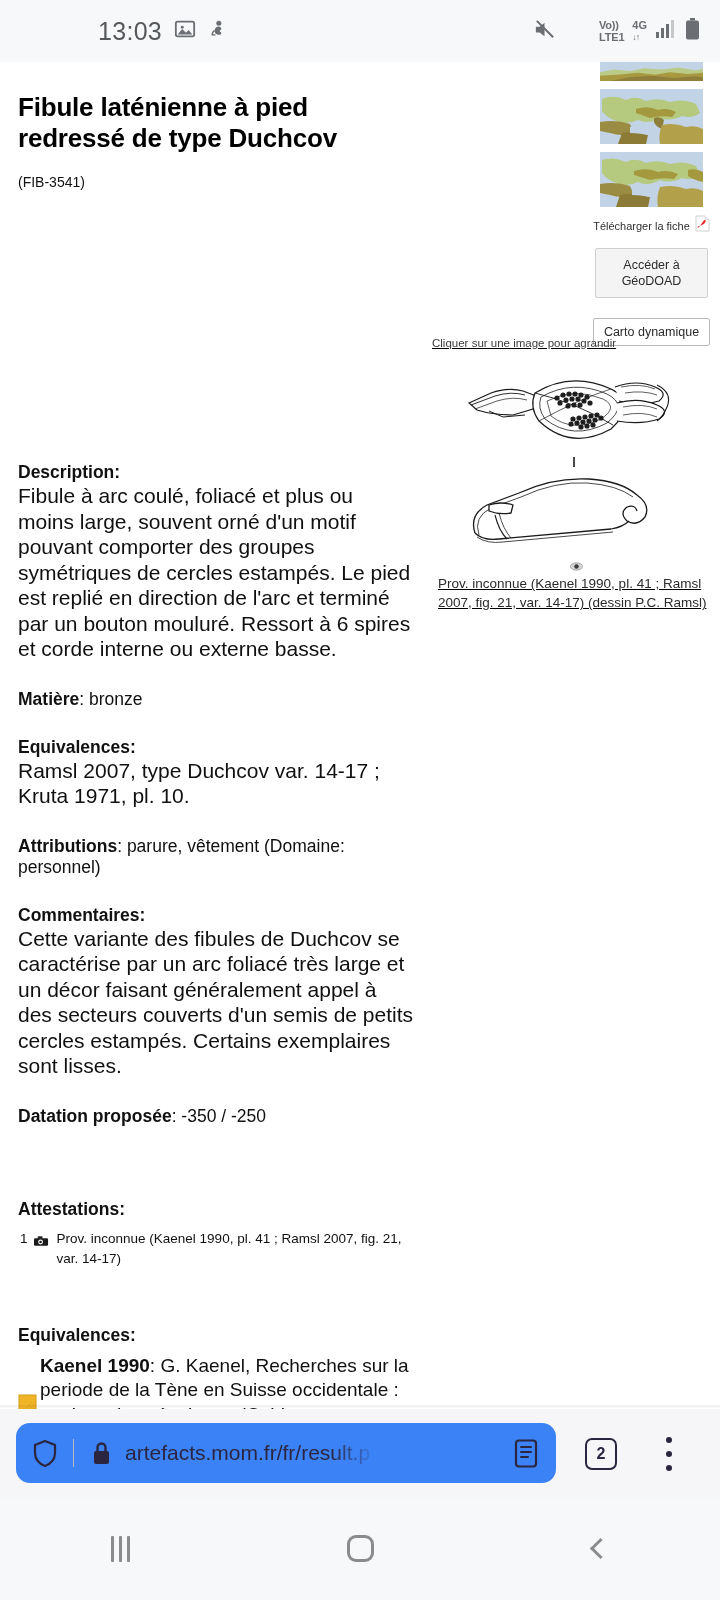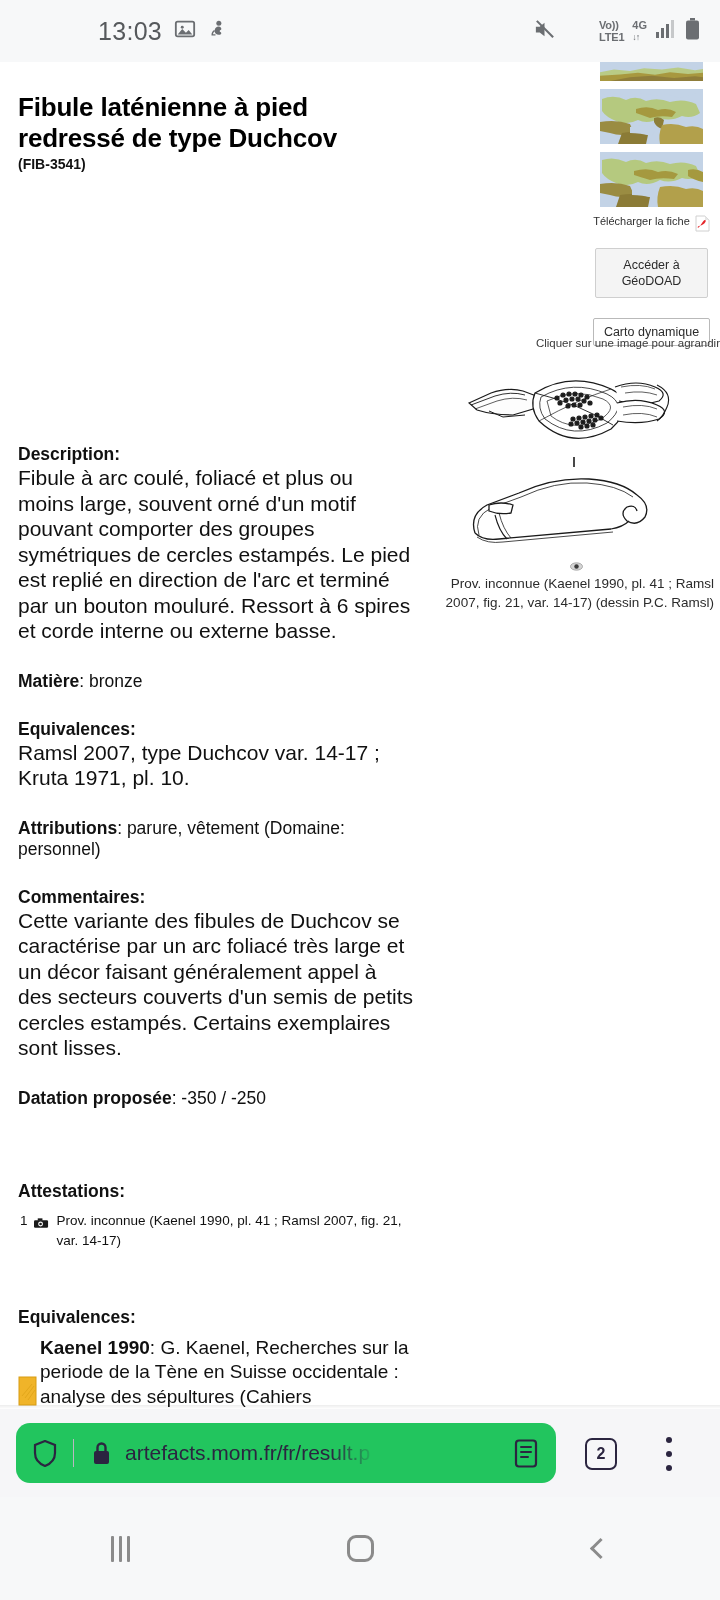--- a/index.html
+++ b/index.html
@@ -56,21 +56,21 @@
     margin: 0 auto 8px auto;
     display: block;
     border: 0;
     position: relative; overflow: hidden;
   }
   .mt1 { height: 19px; margin-top:0; }
   .mt2 { height: 55px; }
   .mt3 { height: 55px; }
 
   .dl-row {
-    display: flex; align-items: flex-start; justify-content: center;
+    display: flex; align-items: flex-end; justify-content: center;
     gap: 5px; margin-top: 8px;
   }
   .dl-row .lbl { font-size: 11px; color: #303030; }
   .pdf-ico {
     width: 15px; height: 17px; position: relative; display:inline-block;
   }
 
   .btn-geodoad {
     display: block; width: 113px; margin: 16px auto 0 auto;
     padding: 8px 4px;
@@ -82,21 +82,22 @@
     display: block; width: 117px; margin: 20px auto 0 auto;
     padding: 5px 4px;
     background: #ffffff; border: 1px solid #b9b9b9; border-radius: 2px;
     font-size: 12.5px; line-height: 16px; color: #2b2b2b; text-align: center;
     font-family: "Liberation Sans", sans-serif;
   }
 
   
   #figure-col {
     position: absolute; top: 275px; left: 432px; width: 288px;
-    text-align: right;
+    text-align: left;
+    text-decoration: underline;
   }
   .fig-hint { font-size: 11.5px; color: #3b3b3b; margin-bottom: 14px; }
   .fig-img { width: 230px; height: 190px; margin: 0 auto; display:block; }
   .fig-eye {
     display: block; margin: 6px auto 2px auto;
     width: 13px; height: 13px;
   }
   .fig-caption {
     font-size: 13.5px; line-height: 19px; color: #2b2b2b;
     padding: 0 6px;
@@ -105,21 +106,21 @@
   
   #text-col {
     position: absolute; top: 0; left: 0; width: 432px;
     padding: 0 18px;
   }
   h1.page-title {
     font-size: 26px; line-height: 31px; font-weight: bold; color: #000;
     margin-top: 30px; letter-spacing: -.2px;
   }
   .ref-code {
-    font-size: 14px; font-weight: bold; color: #111; margin-top: 2px;
+    font-size: 14px; font-weight: normal; color: #111; margin-top: 20px;
   }
   .block { margin-top: 26px; }
   .block .body {
     font-size: 21px; line-height: 25.5px; color: #101010;
   }
   .inline-h { font-size: 17.5px; font-weight: bold; color:#111; }
   .inline-b { font-size: 17.5px; color: #101010; }
 
   #sec-desc   { margin-top: 272px; }
   #sec-mat    { margin-top: 27px; }
@@ -153,21 +154,21 @@
 
   
   #browser-bar {
     position: absolute; top: 1409px; left: 0;
     width: 720px; height: 88px;
     background: #f6f6f8;
   }
   #url-pill {
     position: absolute; top: 14px; left: 16px;
     width: 540px; height: 60px;
-    background: #22c55e; border-radius: 14px;
+    background: #3b82f6; border-radius: 14px;
     display: flex; align-items: center;
   }
   .shield-ico { margin-left: 17px; width: 24px; height: 27px; }
   .pill-div {
     width: 1px; height: 28px; background: #b9b7c2; margin-left: 16px;
   }
   .lock-ico { margin-left: 18px; width: 19px; height: 24px; }
   .url-text {
     margin-left: 14px; font-size: 21px; color: #2b2540;
     white-space: nowrap; overflow: hidden;

